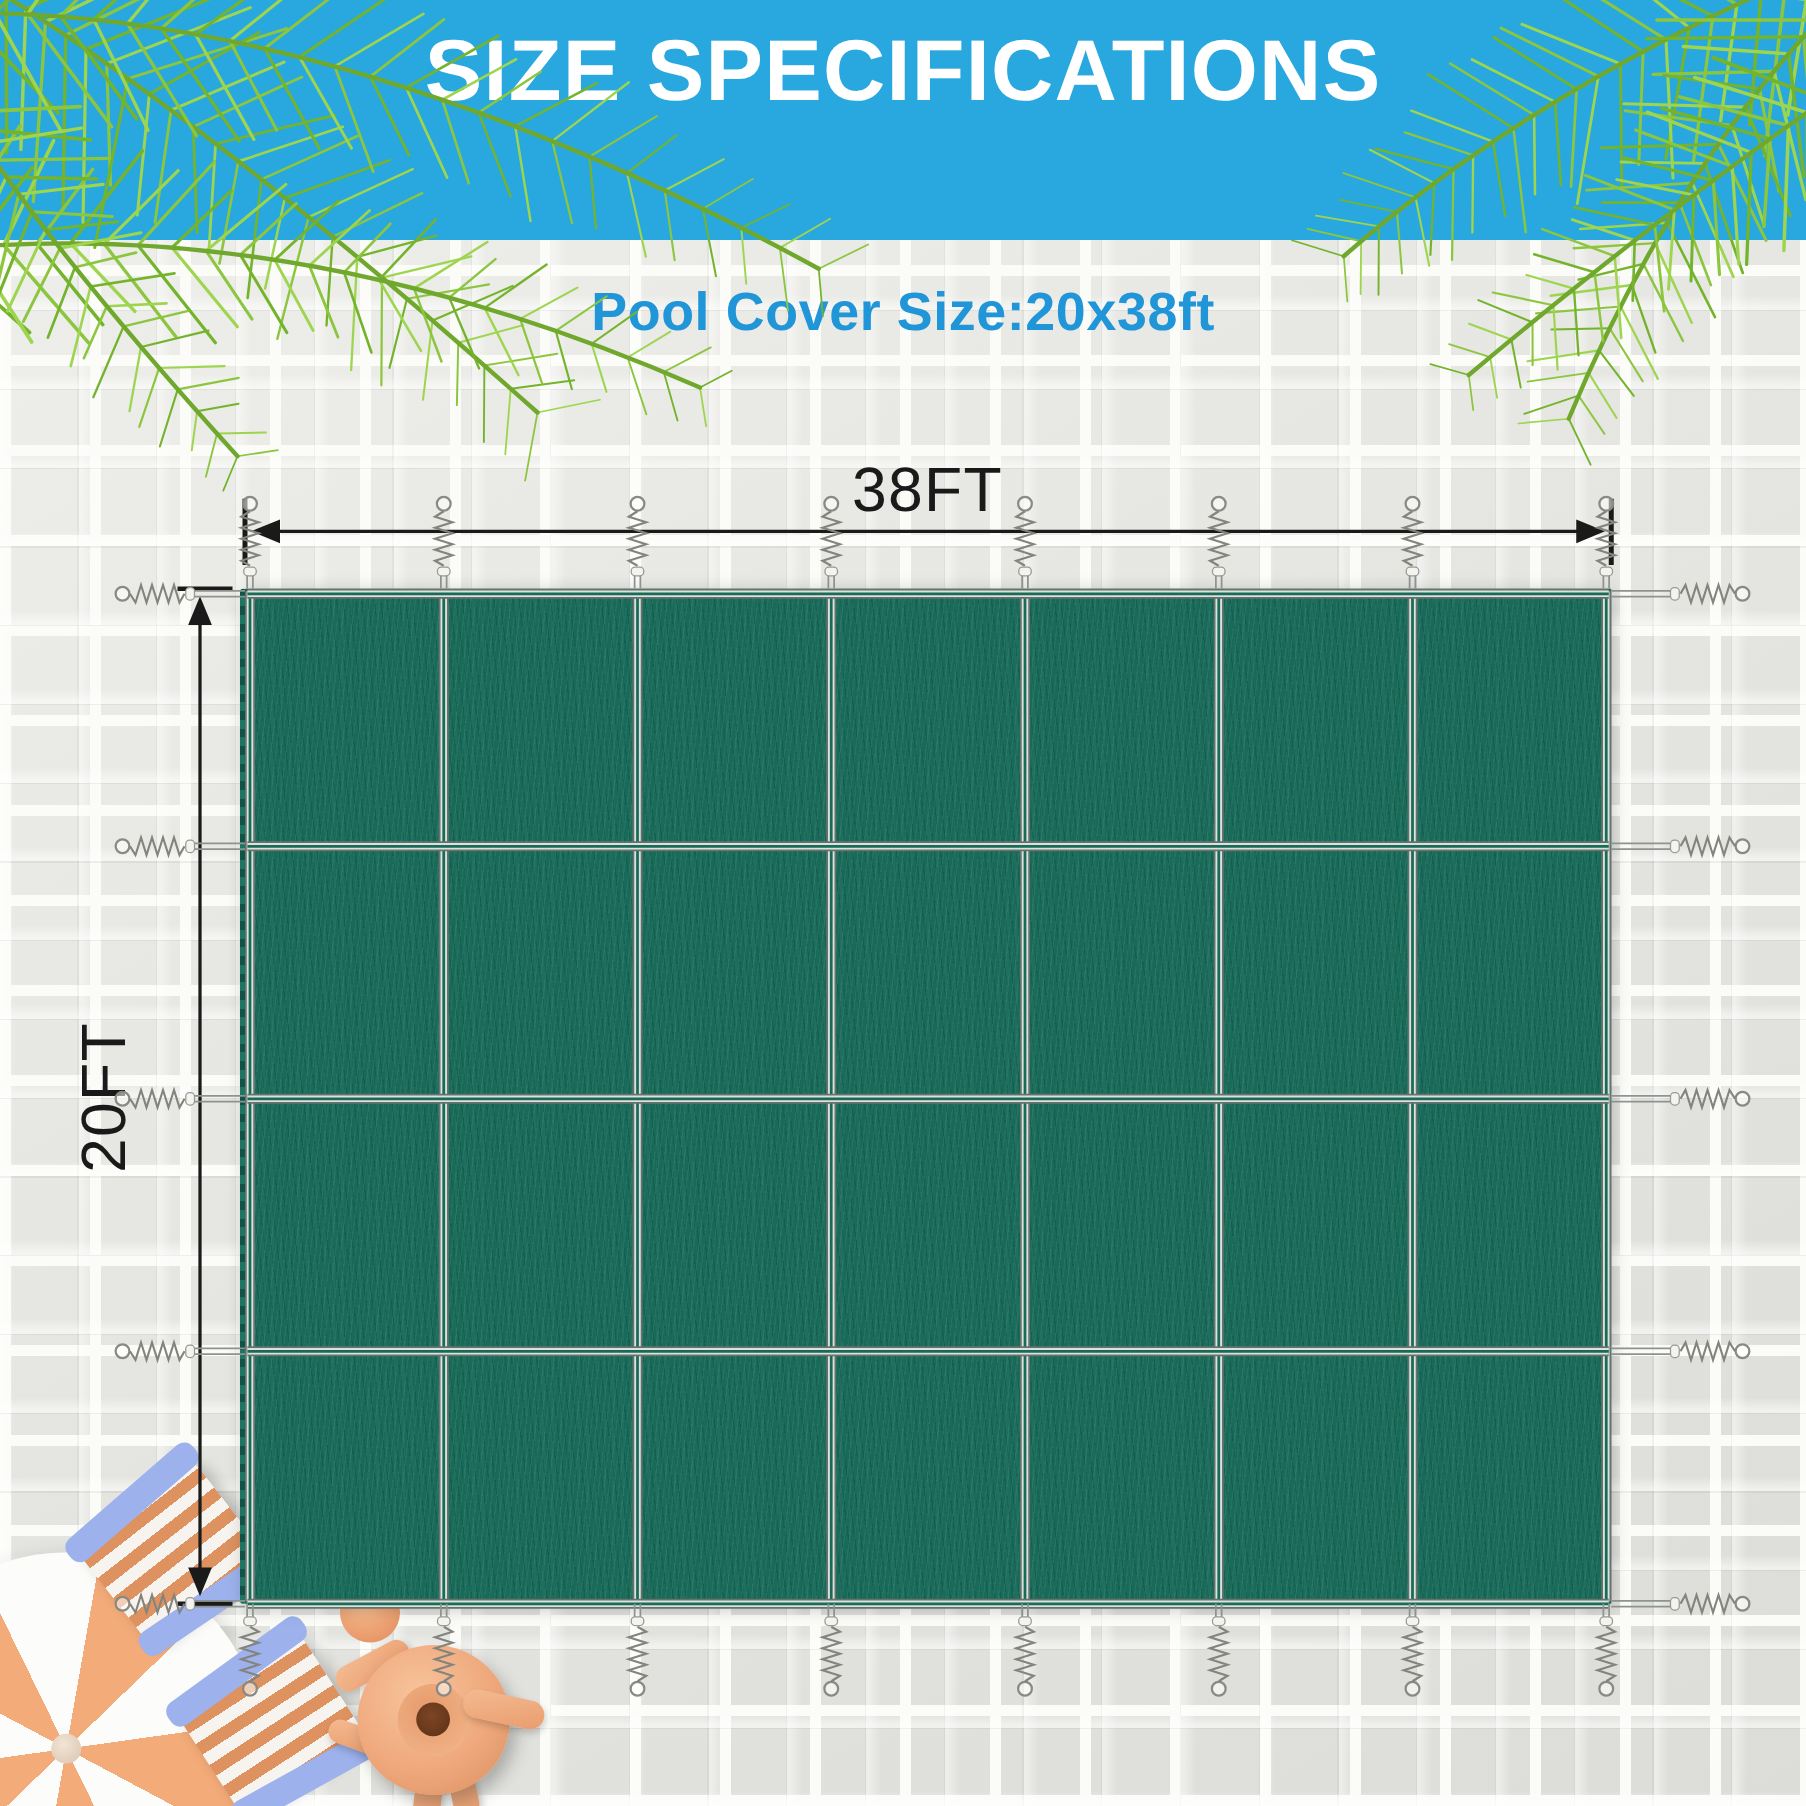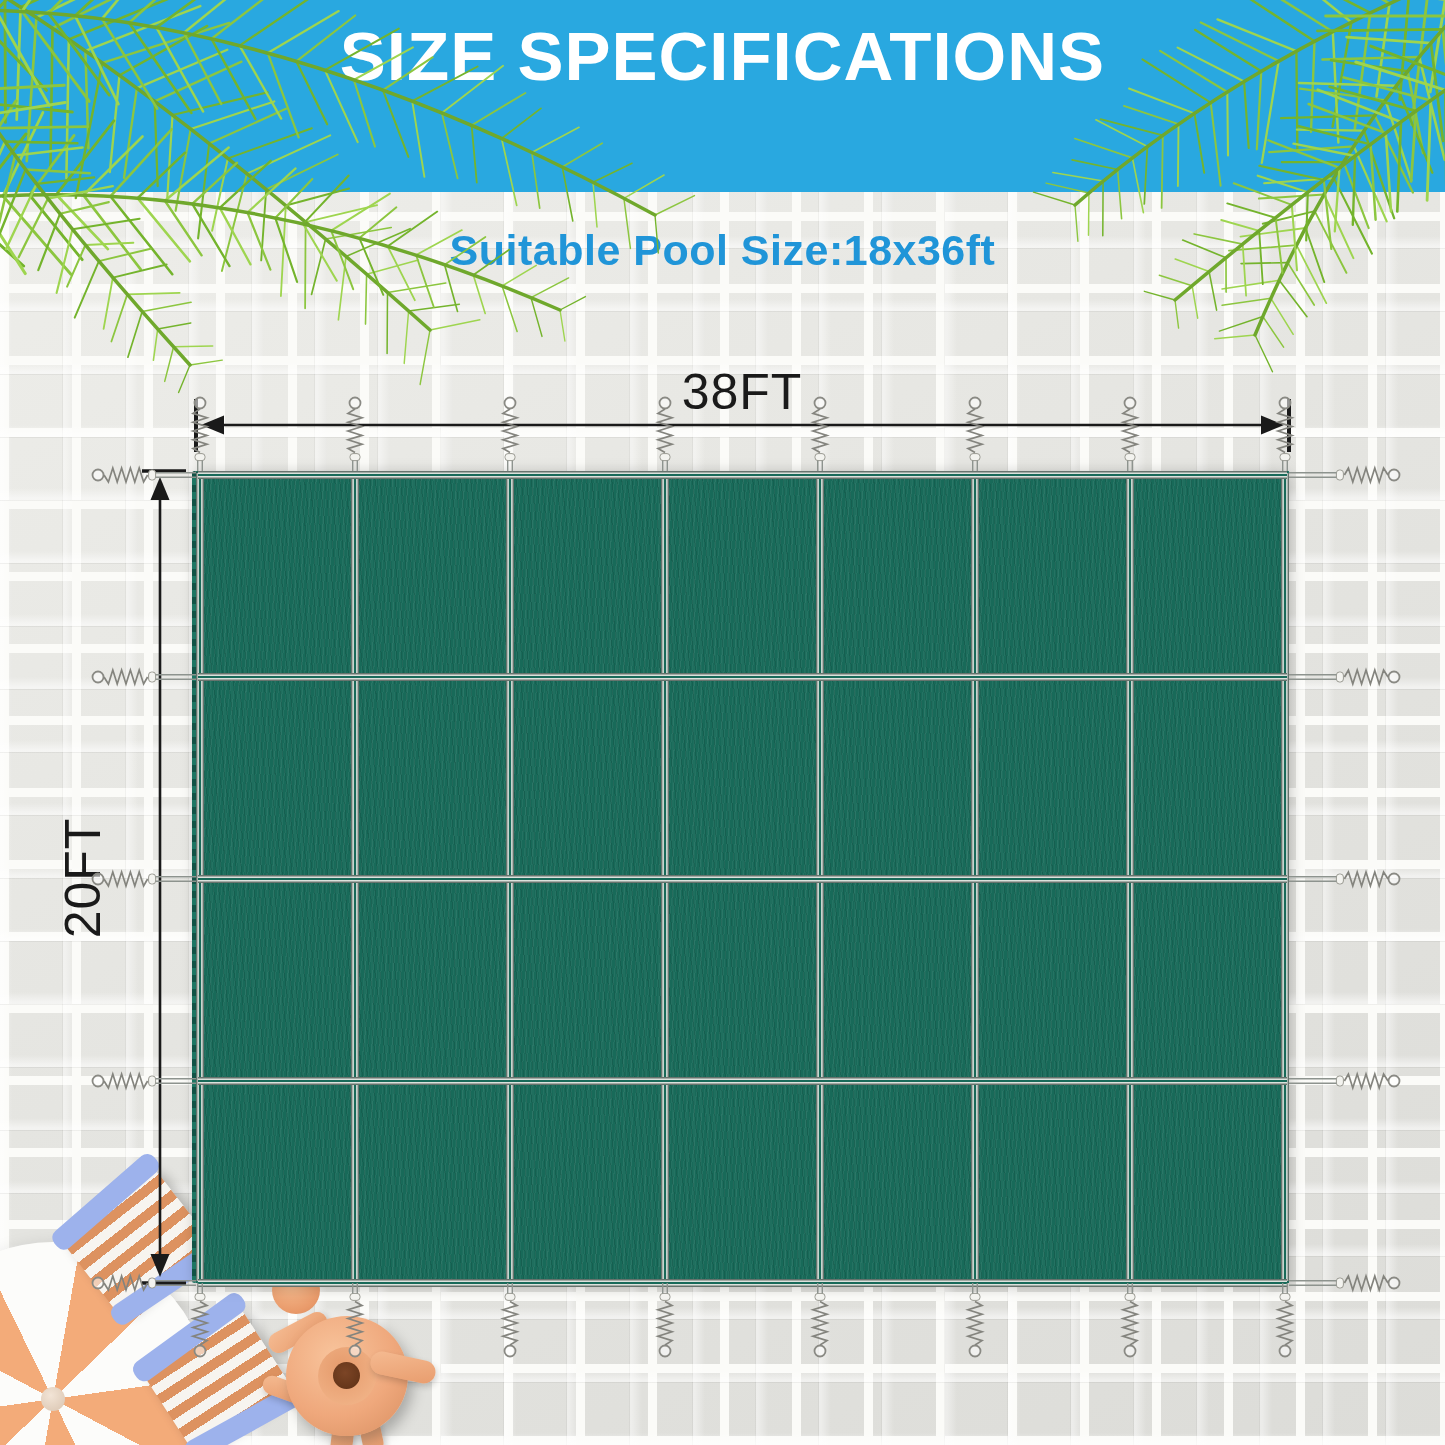--- a/index.html
+++ b/index.html
@@ -82,21 +82,21 @@
 <body>
 
 <div id="canvas">
   <div class="tiles"></div>
 
   <div class="banner">
     <div class="title">SIZE SPECIFICATIONS</div>
   </div>
 
   <div class="size-info">
-    <div class="size-line">Suitable Pool Size:18x36ft</div>
+    <div class="size-line">Pool Cover Size:20x38ft</div>
   </div>
 
   <div class="umbrella"></div>
   <div class="chair chair-1"></div>
   <div class="chair chair-2"></div>
   <div class="ball"></div>
   <div class="float">
     <div class="limb limb-a"></div>
     <div class="limb limb-c"></div>
     <div class="limb limb-d"></div>

